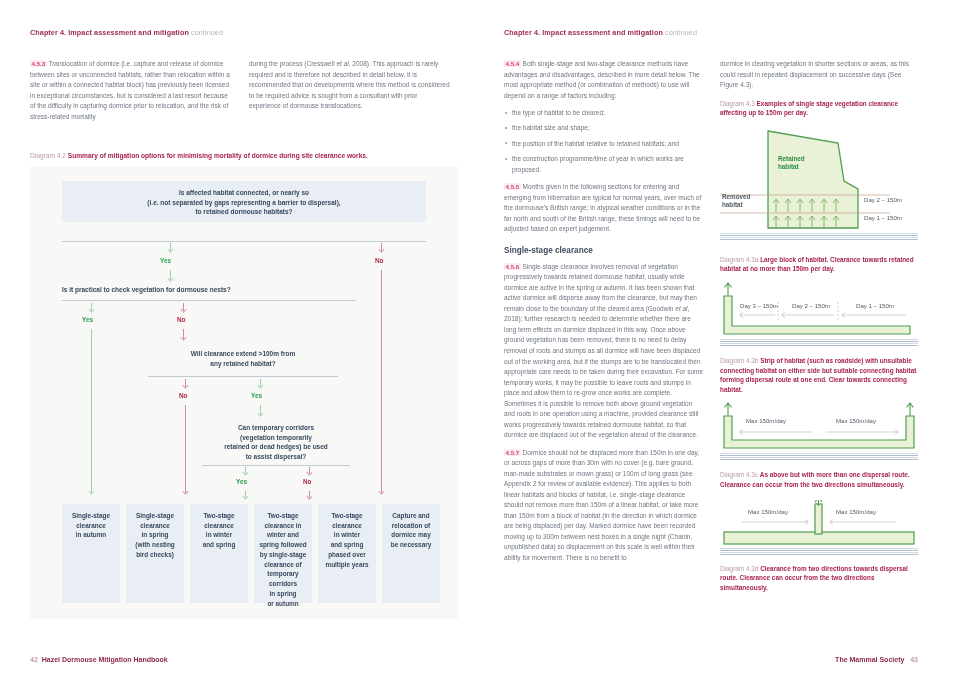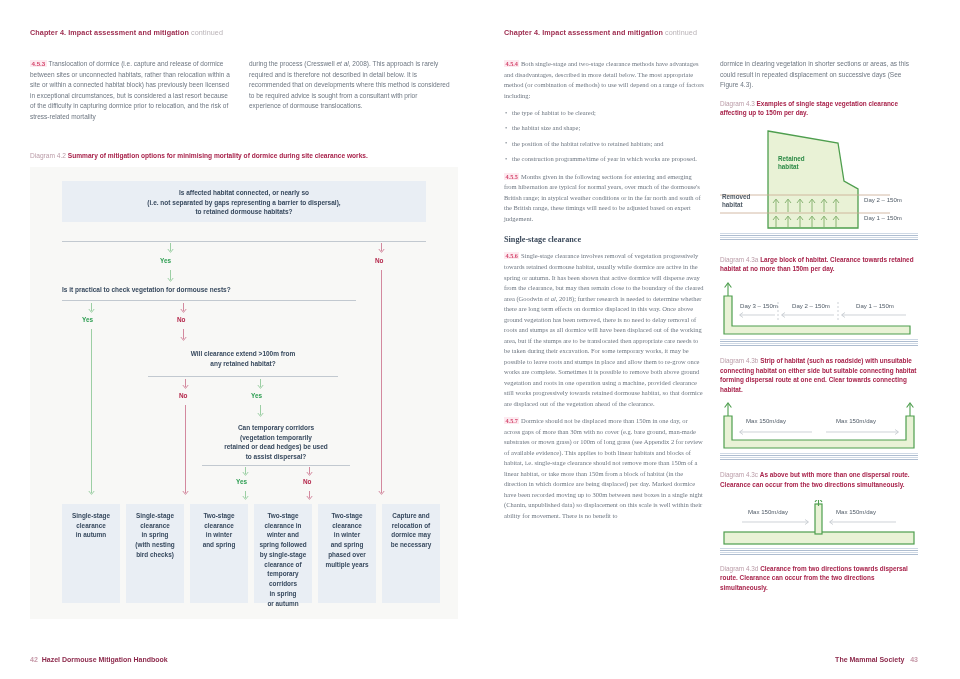--- a/index.html
+++ b/index.html
@@ -305,21 +305,21 @@
 
   <div class="page right">
 
     <div class="chaphead">
       <span>Chapter 4. Impact assessment and mitigation</span>
       <span class="cont">continued</span>
     </div>
 
     <div class="cols" style="gap:16px;">
 
-      <div class="col body" style="width:200px;font-family:Liberation Serif, serif;">
+      <div class="col body" style="width:200px;">
         <p>
           <span class="sec">4.5.4</span>
           <span>Both single-stage and two-stage clearance methods have advantages and disadvantages, described in more detail below. The most appropriate method (or combination of methods) to use will depend on a range of factors including:</span>
         </p>
         <ul class="bullets">
           <li>the type of habitat to be cleared;</li>
           <li>the habitat size and shape;</li>
           <li>the position of the habitat relative to retained habitats; and</li>
           <li>the construction programme/time of year in which works are proposed.</li>
         </ul>

